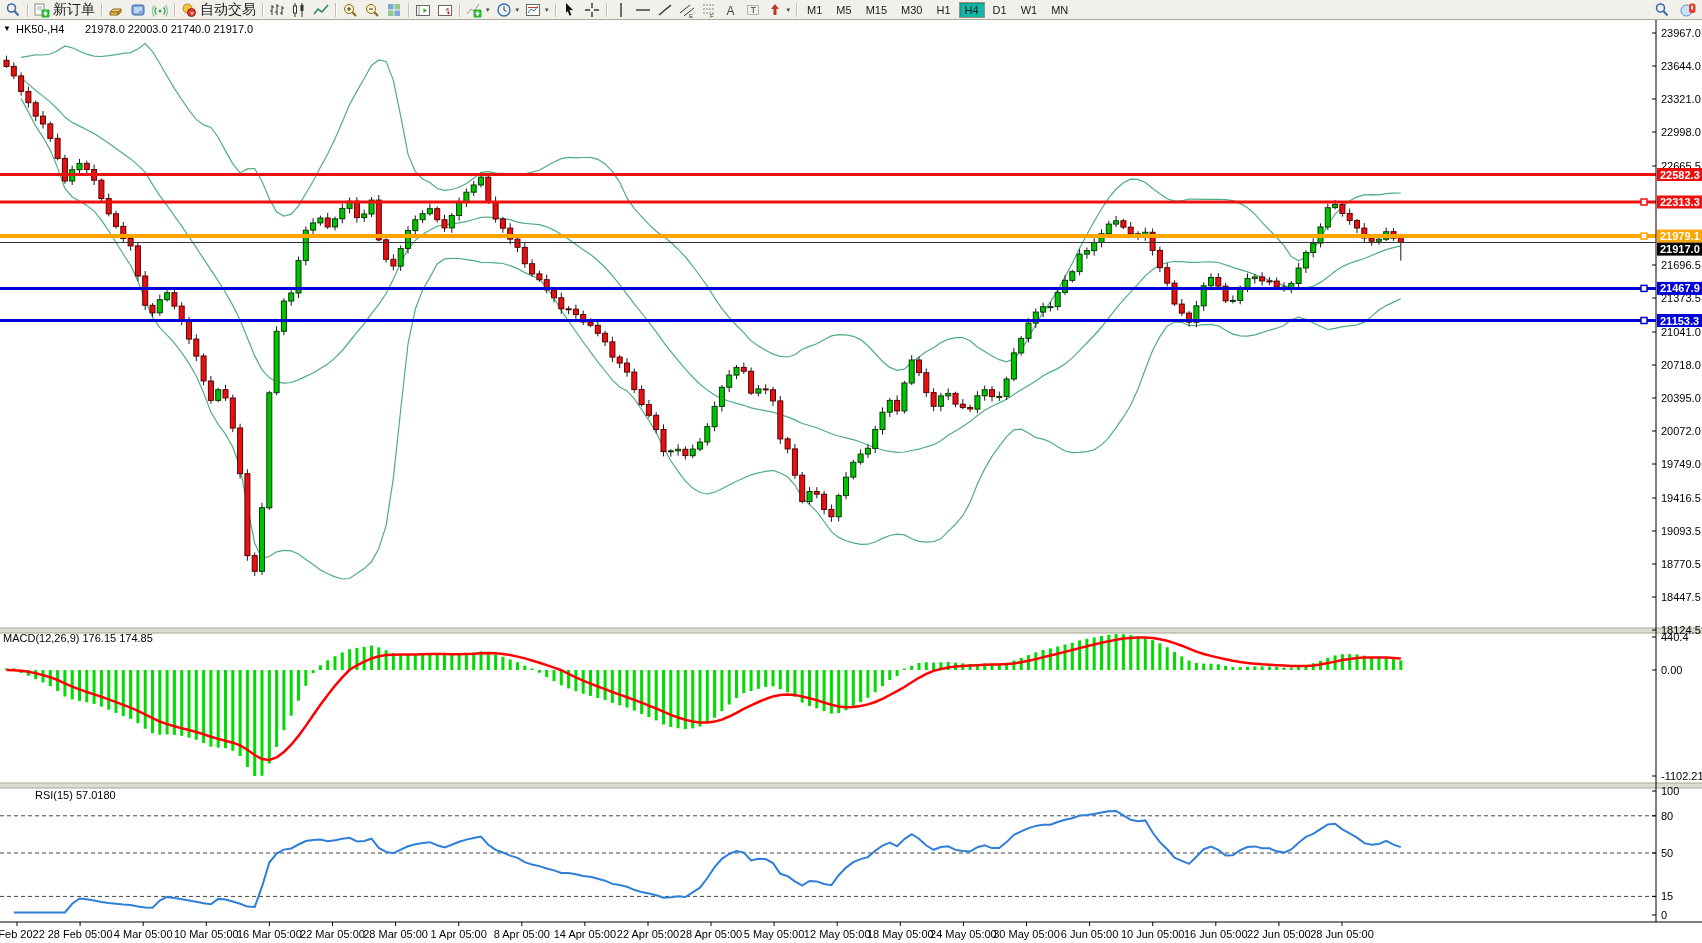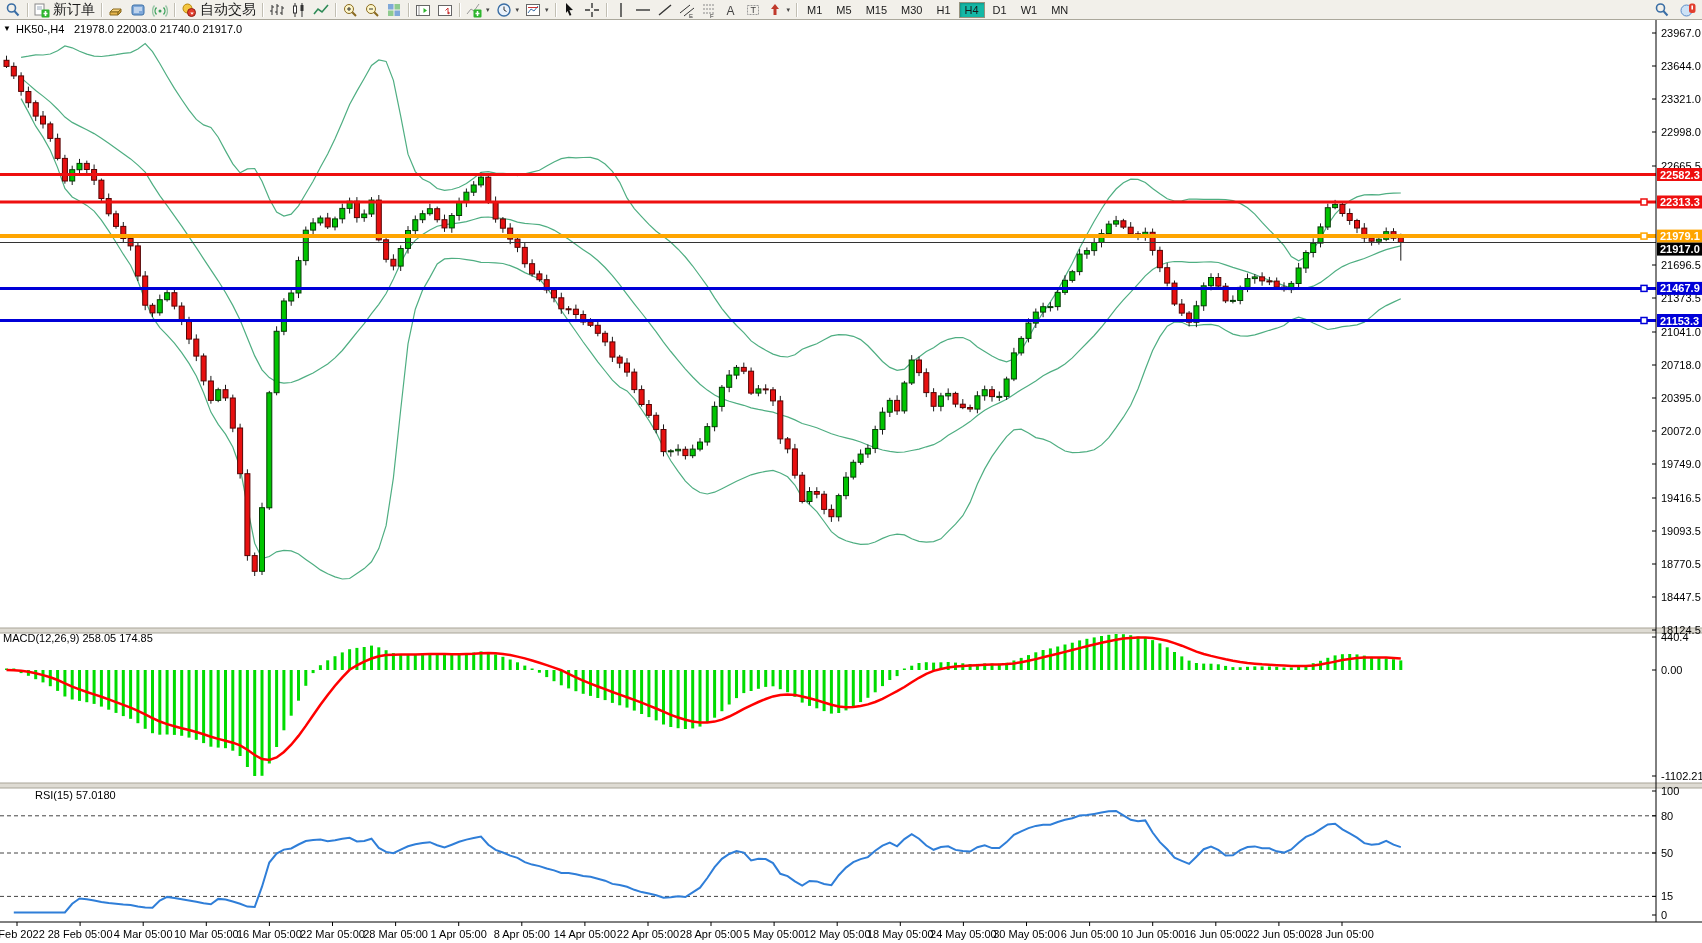--- a/index.html
+++ b/index.html
@@ -255,22 +255,22 @@
           <circle cx="6.5" cy="8.5" r="5.5" fill="#CDE2F6" stroke="#5B8DC8"></circle>
           <rect x="9" y="1.5" width="6.5" height="9.5" rx="2.5" fill="#E23E2E"></rect>
           <line x1="12.2" y1="3.5" x2="12.2" y2="7.5" stroke="#fff" stroke-width="1.6"></line>
         </svg>
       </span>
     </span>
   </div>
 
 <span class="overlay-label" style="left:3px;top:24px;font-size:8px;">▼</span>
 <span class="overlay-label" style="left:16px;top:23px;">HK50-,H4</span>
-<span class="overlay-label" style="left:74px;top:23px;">21978.0 22003.0 21740.0 21917.0</span>
-<span class="overlay-label" style="left:3px;top:632px;">MACD(12,26,9) 258.05 174.85</span>
+<span class="overlay-label" style="left:85px;top:23px;">21978.0 22003.0 21740.0 21917.0</span>
+<span class="overlay-label" style="left:3px;top:632px;">MACD(12,26,9) 176.15 174.85</span>
 <span class="overlay-label" style="left:3px;top:789px;padding-left:32px;">RSI(15) 57.0180</span>
 
 <div id="chartwrap">
     <svg width="1702" height="923" style="position:absolute;top:0;left:0">
       <rect x="0" y="0" width="1702" height="923" fill="#fff"></rect>
       <g fill="none" stroke="#4FAE82" stroke-width="1.2">
         <path d="M21.1 37.3L28.4 36.2L35.7 34.8L43.0 35.0L50.3 34.0L57.6 30.7L64.9 25.9L72.2 27.8L79.5 31.2L86.8 34.1L94.1 36.1L101.4 36.5L108.7 35.7L116.0 34.7L123.3 33.4L130.6 32.6L137.9 29.1L145.2 23.6L152.5 31.6L159.8 43.5L167.1 56.2L174.4 68.4L181.7 79.5L189.0 90.2L196.3 99.4L203.6 104.9L210.9 107.5L218.2 117.2L225.5 130.9L232.8 143.9L240.1 152.8L247.4 148.9L254.7 148.5L262.0 161.3L269.3 178.8L276.6 192.0L283.9 196.0L291.2 194.2L298.5 185.8L305.8 173.5L313.1 161.3L320.4 147.2L327.7 134.0L335.0 118.8L342.3 102.0L349.6 84.5L356.9 71.1L364.2 58.5L371.5 45.5L378.8 39.9L386.1 41.4L393.4 60.4L400.7 96.2L408.0 134.2L415.3 151.6L422.6 159.0L429.9 162.5L437.2 168.5L444.5 170.3L451.8 169.5L459.1 167.2L466.4 163.5L473.7 158.3L481.0 152.3L488.3 151.6L495.6 153.1L502.9 153.4L510.2 153.8L517.5 155.6L524.8 153.9L532.1 152.1L539.4 150.3L546.7 146.1L554.0 142.0L561.3 138.6L568.6 137.4L575.9 137.8L583.2 137.5L590.5 137.4L597.8 139.3L605.1 144.0L612.4 151.3L619.7 162.3L627.0 177.9L634.3 188.6L641.6 196.6L648.9 204.4L656.2 211.2L663.5 216.5L670.8 222.2L678.1 229.2L685.4 237.0L692.7 246.0L700.0 256.0L707.3 266.2L714.6 277.8L721.9 288.6L729.2 297.5L736.5 305.5L743.8 312.6L751.1 320.9L758.4 325.9L765.7 330.2L773.0 334.1L780.3 336.4L787.6 337.0L794.9 334.8L802.2 329.3L809.5 326.4L816.8 323.7L824.1 319.8L831.4 315.9L838.7 314.7L846.0 314.9L853.3 316.3L860.6 319.6L867.9 325.8L875.2 333.5L882.5 341.5L889.8 347.4L897.1 350.4L904.4 349.2L911.7 342.3L919.0 337.0L926.3 331.5L933.6 327.7L940.9 322.6L948.2 319.3L955.5 317.7L962.8 317.5L970.1 320.8L977.4 327.0L984.7 331.6L992.0 336.0L999.3 339.7L1006.6 341.8L1013.9 339.0L1021.2 330.5L1028.5 317.9L1035.8 304.3L1043.1 292.3L1050.4 281.8L1057.7 270.4L1065.0 256.9L1072.3 243.2L1079.6 228.2L1086.9 214.5L1094.2 201.2L1101.5 189.0L1108.8 177.8L1116.1 169.0L1123.4 162.7L1130.7 159.1L1138.0 159.4L1145.3 162.5L1152.6 168.5L1159.9 173.8L1167.2 178.8L1174.5 181.0L1181.8 180.9L1189.1 179.0L1196.4 179.1L1203.7 179.3L1211.0 179.3L1218.3 179.3L1225.6 179.6L1232.9 180.7L1240.2 183.4L1247.5 187.7L1254.8 194.1L1262.1 202.4L1269.4 210.1L1276.7 217.5L1284.0 225.7L1291.3 236.5L1298.6 240.8L1305.9 237.1L1313.2 229.4L1320.5 218.4L1327.8 204.7L1335.1 194.1L1342.4 186.6L1349.7 180.8L1357.0 176.9L1364.3 174.8L1371.6 174.6L1378.9 174.8L1386.2 173.7L1393.5 173.1L1400.8 173.0"></path>
         <path d="M21.1 57.9L28.4 64.1L35.7 70.5L43.0 76.1L50.3 82.1L57.6 89.2L64.9 97.1L72.2 102.4L79.5 106.1L86.8 109.7L94.1 113.6L101.4 118.3L108.7 123.3L116.0 128.5L123.3 133.8L130.6 138.9L137.9 145.1L145.2 152.1L152.5 164.4L159.8 175.6L167.1 185.7L174.4 195.8L181.7 206.1L189.0 216.8L196.3 227.7L203.6 238.8L210.9 249.8L218.2 260.8L225.5 272.5L232.8 285.4L240.1 300.1L247.4 318.0L254.7 335.9L262.0 349.9L269.3 357.6L276.6 361.9L283.9 363.2L291.2 362.5L298.5 359.9L305.8 356.4L313.1 353.0L320.4 348.6L327.7 343.9L335.0 337.9L342.3 330.5L349.6 321.5L356.9 312.3L364.2 303.6L371.5 293.7L378.8 284.3L386.1 273.5L393.4 259.1L400.7 242.9L408.0 229.1L415.3 220.4L422.6 214.5L429.9 209.9L437.2 206.2L444.5 204.6L451.8 203.9L459.1 202.8L466.4 201.6L473.7 199.5L481.0 197.4L488.3 197.0L495.6 197.9L502.9 198.5L510.2 199.7L517.5 202.1L524.8 203.3L532.1 204.0L539.4 204.7L546.7 206.8L554.0 210.1L561.3 214.6L568.6 219.3L575.9 224.6L583.2 229.7L590.5 234.6L597.8 240.5L605.1 247.5L612.4 255.7L619.7 264.6L627.0 274.4L634.3 283.8L641.6 293.0L648.9 302.4L656.2 311.9L663.5 322.1L670.8 331.5L678.1 340.3L685.4 349.1L692.7 357.0L700.0 364.2L707.3 370.1L714.6 375.0L721.9 378.6L729.2 381.3L736.5 383.4L743.8 385.3L751.1 387.8L758.4 389.4L765.7 390.8L773.0 392.2L780.3 394.7L787.6 396.9L794.9 399.9L802.2 403.5L809.5 405.5L816.8 407.7L824.1 410.7L831.4 413.7L838.7 416.0L846.0 417.8L853.3 419.6L860.6 422.0L867.9 425.0L875.2 427.7L882.5 430.0L889.8 431.4L897.1 432.3L904.4 432.0L911.7 430.5L919.0 429.1L926.3 426.8L933.6 424.7L940.9 420.7L948.2 415.3L955.5 410.9L962.8 406.6L970.1 401.6L977.4 395.5L984.7 390.2L992.0 386.2L999.3 382.9L1006.6 379.2L1013.9 374.4L1021.2 369.8L1028.5 365.4L1035.8 361.0L1043.1 355.8L1050.4 351.9L1057.7 348.6L1065.0 344.0L1072.3 337.9L1079.6 330.3L1086.9 323.0L1094.2 315.5L1101.5 307.0L1108.8 297.8L1116.1 288.4L1123.4 279.9L1130.7 272.2L1138.0 264.1L1145.3 255.9L1152.6 249.5L1159.9 245.2L1167.2 242.5L1174.5 241.5L1181.8 241.6L1189.1 242.3L1196.4 242.3L1203.7 242.0L1211.0 241.8L1218.3 242.5L1225.6 244.9L1232.9 247.4L1240.2 249.6L1247.5 251.9L1254.8 254.5L1262.1 257.5L1269.4 260.2L1276.7 262.9L1284.0 265.6L1291.3 268.1L1298.6 269.0L1305.9 268.2L1313.2 266.2L1320.5 262.4L1327.8 257.1L1335.1 251.2L1342.4 246.6L1349.7 243.3L1357.0 240.9L1364.3 238.5L1371.6 235.5L1378.9 232.4L1386.2 229.6L1393.5 227.6L1400.8 225.9"></path>
         <path d="M21.1 78.6L28.4 92.1L35.7 106.2L43.0 117.1L50.3 130.3L57.6 147.6L64.9 168.4L72.2 177.0L79.5 181.0L86.8 185.4L94.1 191.1L101.4 200.1L108.7 210.9L116.0 222.3L123.3 234.2L130.6 245.2L137.9 261.0L145.2 280.6L152.5 297.2L159.8 307.6L167.1 315.1L174.4 323.2L181.7 332.6L189.0 343.4L196.3 356.0L203.6 372.7L210.9 392.1L218.2 404.4L225.5 414.2L232.8 427.0L240.1 447.5L247.4 487.0L254.7 523.2L262.0 538.5L269.3 536.5L276.6 531.8L283.9 530.3L291.2 530.9L298.5 534.0L305.8 539.4L313.1 544.6L320.4 549.9L327.7 553.7L335.0 556.9L342.3 559.0L349.6 558.5L356.9 553.6L364.2 548.6L371.5 541.8L378.8 528.6L386.1 505.7L393.4 457.8L400.7 389.7L408.0 323.9L415.3 289.2L422.6 270.1L429.9 257.4L437.2 243.9L444.5 238.9L451.8 238.3L459.1 238.5L466.4 239.6L473.7 240.6L481.0 242.4L488.3 242.5L495.6 242.8L502.9 243.5L510.2 245.6L517.5 248.6L524.8 252.6L532.1 255.8L539.4 259.0L546.7 267.4L554.0 278.2L561.3 290.5L568.6 301.2L575.9 311.5L583.2 322.0L590.5 331.9L597.8 341.8L605.1 351.0L612.4 360.2L619.7 367.0L627.0 370.9L634.3 378.9L641.6 389.5L648.9 400.4L656.2 412.6L663.5 427.8L670.8 440.8L678.1 451.4L685.4 461.1L692.7 468.1L700.0 472.5L707.3 474.0L714.6 472.2L721.9 468.7L729.2 465.0L736.5 461.3L743.8 458.0L751.1 454.8L758.4 452.9L765.7 451.4L773.0 450.4L780.3 453.0L787.6 456.8L794.9 465.0L802.2 477.6L809.5 484.5L816.8 491.6L824.1 501.5L831.4 511.6L838.7 517.4L846.0 520.7L853.3 522.9L860.6 524.3L867.9 524.2L875.2 522.0L882.5 518.4L889.8 515.5L897.1 514.2L904.4 514.9L911.7 518.7L919.0 521.3L926.3 522.1L933.6 521.6L940.9 518.8L948.2 511.3L955.5 504.2L962.8 495.7L970.1 482.4L977.4 464.1L984.7 448.9L992.0 436.4L999.3 426.1L1006.6 416.6L1013.9 409.8L1021.2 409.2L1028.5 412.9L1035.8 417.6L1043.1 419.2L1050.4 422.0L1057.7 426.7L1065.0 431.0L1072.3 432.6L1079.6 432.4L1086.9 431.6L1094.2 429.8L1101.5 424.9L1108.8 417.7L1116.1 407.7L1123.4 397.2L1130.7 385.2L1138.0 368.9L1145.3 349.3L1152.6 330.5L1159.9 316.6L1167.2 306.2L1174.5 302.0L1181.8 302.3L1189.1 305.7L1196.4 305.5L1203.7 304.6L1211.0 304.3L1218.3 305.8L1225.6 310.2L1232.9 314.1L1240.2 315.8L1247.5 316.1L1254.8 314.9L1262.1 312.6L1269.4 310.3L1276.7 308.2L1284.0 305.5L1291.3 299.7L1298.6 297.2L1305.9 299.3L1313.2 303.0L1320.5 306.3L1327.8 309.5L1335.1 308.3L1342.4 306.6L1349.7 305.8L1357.0 304.8L1364.3 302.1L1371.6 296.4L1378.9 290.0L1386.2 285.6L1393.5 282.1L1400.8 278.7"></path>
       </g>

